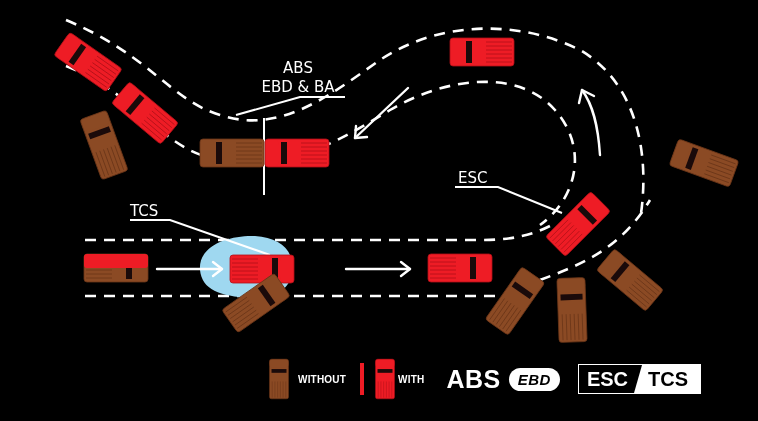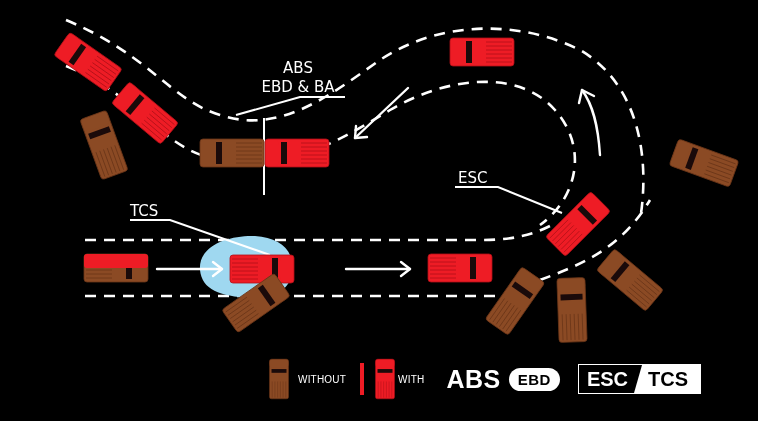--- a/index.html
+++ b/index.html
@@ -3,24 +3,24 @@
   <meta charset="utf-8">
   <style>
     html, body { margin: 0; padding: 0; background: #000; }
     body { width: 758px; height: 421px; overflow: hidden; position: relative; font-family: "Liberation Sans", sans-serif; }
     #scene { position: absolute; left: 0; top: 0; width: 758px; height: 421px; }
     .lbl { fill: #fff; font-family: "DejaVu Sans", sans-serif; font-size: 15px; }
     .road { fill: none; stroke: #fff; stroke-width: 2.6; stroke-dasharray: 11 8; }
     .leader { fill: none; stroke: #fff; stroke-width: 2; }
     .arrow { fill: none; stroke: #fff; stroke-width: 2.4; stroke-linecap: round; stroke-linejoin: round; }
     .legend { position: absolute; left: 268px; top: 355px; height: 48px; display: flex; align-items: center; }
-    .legend .txt { color: #fff; font-size: 10px; font-weight: normal; letter-spacing: 0.2px; }
+    .legend .txt { color: #fff; font-size: 10px; font-weight: bold; letter-spacing: 0.2px; }
     .legend .sep { width: 4px; height: 32px; background: #ee1c25; margin: 0 10px 0 14px; }
     .abs { color: #fff; font-weight: 900; font-size: 25px; font-family: "Liberation Sans", sans-serif; margin-left: 22px; letter-spacing: 0.5px; }
-    .ebd { background: #fff; color: #000; font-weight: 900; font-size: 15px; border-radius: 14px; padding: 3px 9px; margin-left: 8px; letter-spacing: 0.5px; }
+    .ebd { background: #fff; color: #000; font-weight: 900; font-size: 15px; border-radius: 14px; padding: 3px 9px; margin-left: 8px; letter-spacing: 0.5px; font-style: italic; }
     .esctcs { display: flex; margin-left: 18px; height: 28px; border: 1.5px solid #fff; }
     .esc { color: #fff; background: #000; font-weight: 900; font-size: 20px; padding: 2px 12px 0 8px; line-height: 24px; }
     .tcs { color: #000; background: #fff; font-weight: 900; font-size: 20px; padding: 2px 12px 0 14px; line-height: 24px; clip-path: polygon(8px 0, 100% 0, 100% 100%, 0 100%); margin-left: -6px; }
   </style>
 </head>
 <body>
 
 <svg id="scene" viewBox="0 0 758 421">
   <defs>
 

